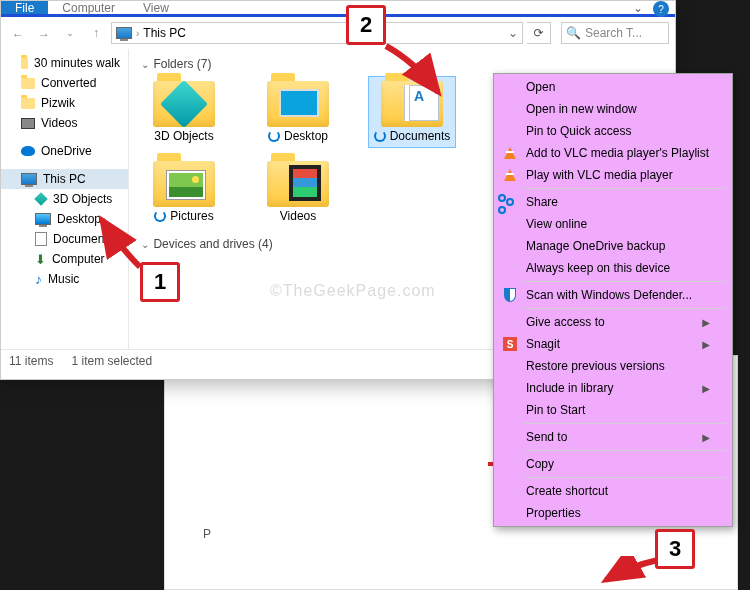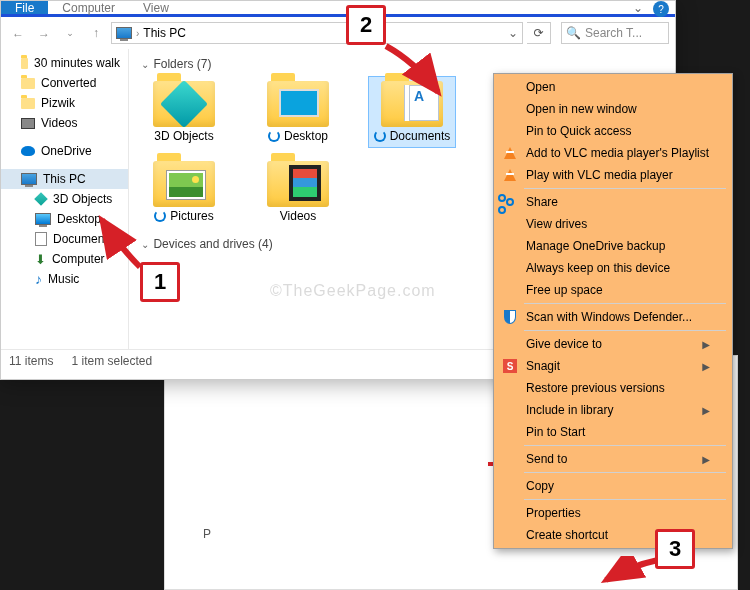--- a/index.html
+++ b/index.html
@@ -53,21 +53,21 @@
 .ovl-note { position:absolute; left:18px; top:4px; font-size:38px; color:#0078d4; }
 .ovl-pic { width:38px; height:28px; position:absolute; left:14px; top:10px; background:linear-gradient(#7ec850 60%,#3c8f2f 60%); border:2px solid #fff; box-shadow:0 0 0 1px #999; }
 .ovl-pic::before{ content:""; position:absolute; right:4px; top:3px; width:7px; height:7px; background:#ffe14d; border-radius:50%;}
 .ovl-film { width:32px; height:36px; position:absolute; left:22px; top:4px; background:#222; }
 .ovl-film::before{ content:""; position:absolute; inset:4px; background:linear-gradient(#e74c3c 33%,#3498db 33% 66%,#2ecc71 66%);}
 .sync { width:12px; height:12px; border:2px solid #0078d4; border-radius:50%; border-top-color:transparent; display:inline-block; vertical-align:middle; margin-right:2px; }
 .lbl { text-align:center; font-size:11.5px; display:flex; align-items:center; gap:2px; }
 
 .statusbar { height:22px; border-top:1px solid #e8e8e8; display:flex; align-items:center; padding:0 8px; gap:18px; color:#555; font-size:11px; }
 
-.ctx { position:absolute; left:493px; top:73px; width:240px; background:#fdba74; border:1px solid #a0a0a0; box-shadow:2px 3px 8px rgba(0,0,0,0.35); padding:2px; z-index:50; }
+.ctx { position:absolute; left:493px; top:73px; width:240px; background:#f0abfc; border:1px solid #a0a0a0; box-shadow:2px 3px 8px rgba(0,0,0,0.35); padding:2px; z-index:50; }
 .ctx-item { display:flex; align-items:center; height:22px; padding:0 20px 0 30px; position:relative; cursor:pointer; font-size:12px; }
 .ctx-sep { height:1px; background:#d0d0d0; margin:2px 4px 2px 28px; }
 .ctx-ico { position:absolute; left:6px; width:16px; height:16px; display:flex; align-items:center; justify-content:center; }
 .ctx-arrow { margin-left:auto; font-size:10px; color:#555; }
 .cone { width:0; height:0; border-left:6px solid transparent; border-right:6px solid transparent; border-bottom:12px solid #f58220; position:relative; }
 .cone::after{content:"";position:absolute;left:-4px;top:4px;width:8px;height:2px;background:#fff;}
 .share-ico{ width:8px;height:8px;border:2px solid #0078d4;border-radius:50%;position:relative;}
 .share-ico::before,.share-ico::after{content:"";position:absolute;width:4px;height:4px;border:2px solid #0078d4;border-radius:50%;}
 .share-ico::before{left:-10px;top:-6px;} .share-ico::after{left:-10px;top:6px;}
 .shield{ width:12px;height:14px;background:linear-gradient(90deg,#1979ca 50%,#fff 50%);border:1px solid #1979ca;border-radius:0 0 50% 50%;}
@@ -261,41 +261,38 @@
       <span>Play with VLC media player</span>
     </div>
     <div class="ctx-sep"></div>
     <div class="ctx-item">
       <span class="ctx-ico">
         <span class="share-ico"></span>
       </span>
       <span>Share</span>
     </div>
     <div class="ctx-item">
-      <span>View drives</span>
+      <span>View online</span>
     </div>
     <div class="ctx-item">
       <span>Manage OneDrive backup</span>
     </div>
     <div class="ctx-item">
       <span>Always keep on this device</span>
     </div>
-    <div class="ctx-item">
-      <span>Free up space</span>
-    </div>
     <div class="ctx-sep"></div>
     <div class="ctx-item">
       <span class="ctx-ico">
         <span class="shield"></span>
       </span>
       <span>Scan with Windows Defender...</span>
     </div>
     <div class="ctx-sep"></div>
     <div class="ctx-item">
-      <span>Give device to</span>
+      <span>Give access to</span>
       <span class="ctx-arrow">▶</span>
     </div>
     <div class="ctx-item">
       <span class="ctx-ico">
         <span class="snag">S</span>
       </span>
       <span>Snagit</span>
       <span class="ctx-arrow">▶</span>
     </div>
     <div class="ctx-item">
@@ -312,24 +309,24 @@
     <div class="ctx-item">
       <span>Send to</span>
       <span class="ctx-arrow">▶</span>
     </div>
     <div class="ctx-sep"></div>
     <div class="ctx-item">
       <span>Copy</span>
     </div>
     <div class="ctx-sep"></div>
     <div class="ctx-item">
+      <span>Create shortcut</span>
+    </div>
+    <div class="ctx-item">
       <span>Properties</span>
-    </div>
-    <div class="ctx-item">
-      <span>Create shortcut</span>
     </div>
   </div>
 
 <div class="callout" style="left:140px; top:262px;">1</div>
 <svg class="arrow" style="left:90px; top:212px;" width="60" height="60">
   <defs>
       <marker id="ah1" markerWidth="8" markerHeight="8" refX="6" refY="3" orient="auto">
         <path d="M0,0 L7,3 L0,6 Z" fill="#d62027"></path>
       </marker>
     </defs>

